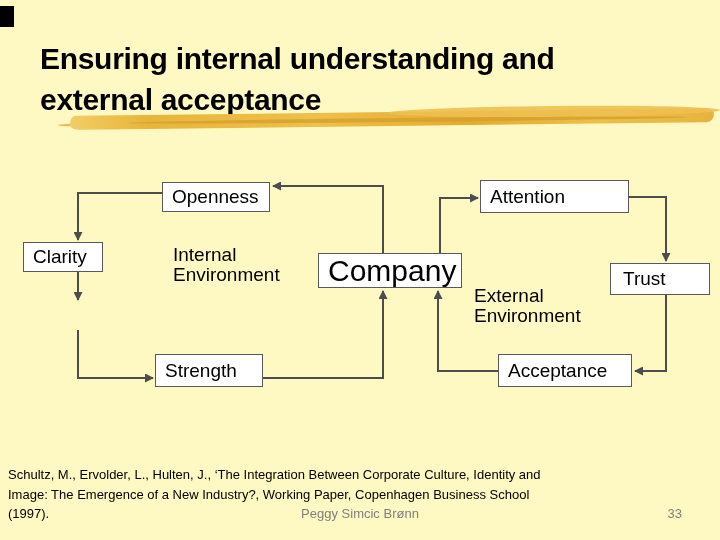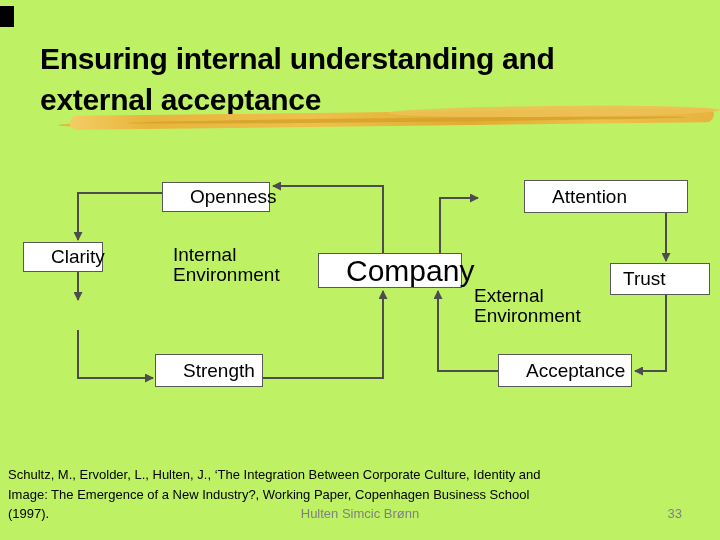--- a/index.html
+++ b/index.html
@@ -1,19 +1,19 @@
 <!DOCTYPE html>
 <html><head>
 <meta charset="utf-8">
 <style>
   html,body{margin:0;padding:0;background:#ffffff;}
   .slide{
     position:relative;
     width:720px;height:540px;
-    background:#bef264;
+    background:#fef9c3;
     overflow:hidden;
     font-family:"Liberation Sans", sans-serif;
     color:#000;
   }
   
   .corner-mark{
     position:absolute;left:0;top:6px;width:14px;height:21px;
     background:#000;
   }
   
@@ -44,25 +44,25 @@
     border-radius:50%;transform:rotate(-0.6deg);
   }
   
   .diagram{position:absolute;left:0;top:0;width:720px;height:540px;}
   .diagram svg{position:absolute;left:0;top:0;}
   .dbox{
     position:absolute;
     background:#ffffff;
     border:1px solid #595959;
     display:flex;align-items:center;
-    padding-left:27px;box-sizing:border-box;
+    padding-left:9px;box-sizing:border-box;
     font-size:19px;color:#000;white-space:nowrap;
   }
   .box-openness     {left:162px;top:182px;width:108px;height:30px;}
-  .box-attention    {left:480px;top:180px;width:164px;height:33px;margin-left:44px;}
+  .box-attention    {left:480px;top:180px;width:149px;height:33px;}
   .box-clarity      {left:23px; top:242px;width:80px; height:30px;}
   .box-company      {left:318px;top:253px;width:144px;height:35px;font-size:30px;}
   .box-trust        {left:610px;top:263px;width:100px;height:32px;padding-left:12px;align-items:center;}
   .box-understanding{left:10px; top:302px;width:158px;height:28px;}
   .box-strength     {left:155px;top:354px;width:108px;height:33px;}
   .box-acceptance   {left:498px;top:354px;width:134px;height:33px;}
   .area-label{
     position:absolute;font-size:19px;line-height:20px;color:#000;white-space:nowrap;
   }
   .lbl-internal{left:173px;top:245px;}
@@ -151,16 +151,16 @@
       <span>Environment</span>
     </div>
   </div>
 
   <div class="citation">
     <span>Schultz, M., Ervolder, L., Hulten, J., ‘The Integration Between Corporate Culture, Identity and</span><br>
     <span>Image: The Emergence of a New Industry?, Working Paper, Copenhagen Business School</span><br>
     <span>(1997).</span>
   </div>
 
-  <div class="author">Hulten Simcic Brønn</div>
+  <div class="author">Peggy Simcic Brønn</div>
   <div class="pagenum">33</div>
 
 </div>
 
 </body></html>

